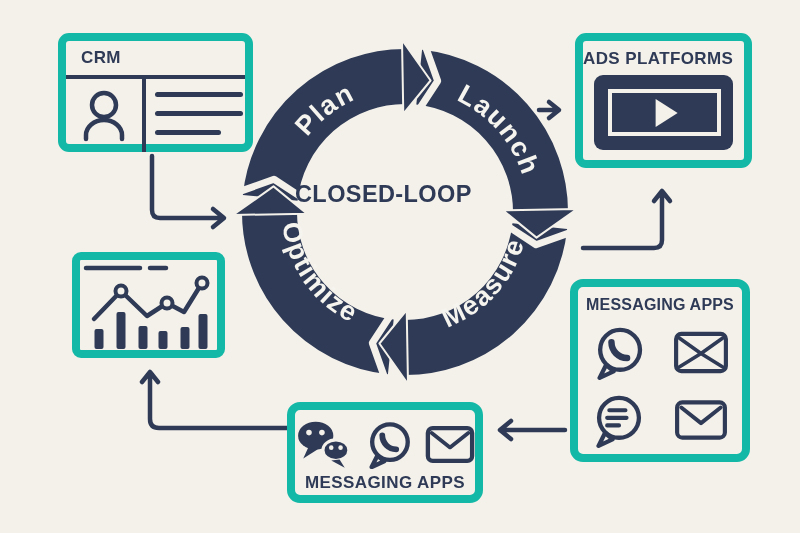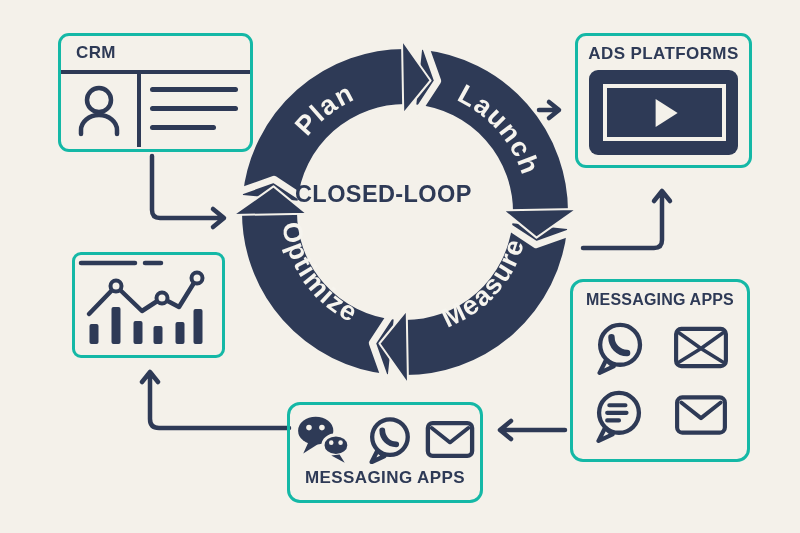--- a/index.html
+++ b/index.html
@@ -6,32 +6,32 @@
   body{font-family:"Liberation Sans",sans-serif;background:#e9e7e2;}
   #stage{position:relative;width:800px;height:533px;background:#f4f1ea;overflow:hidden;}
   #diagram-svg{position:absolute;left:0;top:0;z-index:1;}
   .ring-arc{fill:none;stroke:#2e3a56;stroke-width:55;}
   .ring-gap{fill:none;stroke:#f4f1ea;stroke-width:7;stroke-linejoin:round;stroke-linecap:round;}
   .ring-arrowhead{fill:#2e3a56;stroke:#f4f1ea;stroke-width:2;stroke-linejoin:round;}
   .ring-label{font:700 27px "Liberation Sans",sans-serif;fill:#f6f4ee;letter-spacing:1.5px;}
   .connector{fill:none;stroke:#2e3a56;stroke-width:4.5;stroke-linecap:round;stroke-linejoin:round;}
   .center-title{position:absolute;left:295px;top:180px;width:220px;z-index:2;
     color:#2e3a56;font-size:23.5px;font-weight:700;line-height:29px;letter-spacing:0.4px;}
-  .box{position:absolute;border:3px solid #14b8a6;border-radius:11px;z-index:2;box-sizing:border-box;background:transparent;}
+  .box{position:absolute;border:8px solid #14b8a6;border-radius:11px;z-index:2;box-sizing:border-box;background:transparent;}
   .box-title{color:#2e3a56;font-weight:700;letter-spacing:0.4px;}
   
   #crm-box{left:58px;top:33px;width:195px;height:119px;}
   #crm-box .hdr{height:34px;border-bottom:4px solid #2e3a56;display:flex;align-items:center;padding-left:15px;font-size:17px;}
   #crm-box .body{display:flex;height:73px;}
   #crm-box .avatar-col{width:76px;border-right:4px solid #2e3a56;display:flex;align-items:center;justify-content:center;}
   #crm-box .lines-col{flex:1;padding:13px 0 0 9px;}
   .h-line{background:#2e3a56;height:5px;border-radius:2.5px;margin-bottom:14px;}
   
   #ads-box{left:575px;top:33px;width:177px;height:135px;}
-  #ads-box .box-title{text-align:center;font-size:17px;margin-top:8px;}
+  #ads-box .box-title{font-size:17px;margin-top:8px;}
   .player{position:absolute;left:11px;right:11px;top:34px;bottom:10px;background:#2e3a56;border-radius:9px;}
   .player .screen{position:absolute;left:14px;right:12px;top:14px;bottom:14px;border:4px solid #f4f1ea;}
   .player .play{position:absolute;left:50%;top:50%;transform:translate(-38%,-50%);width:0;height:0;
     border-top:14px solid transparent;border-bottom:14px solid transparent;border-left:22px solid #f4f1ea;}
   
   #analytics-box{left:72px;top:252px;width:153px;height:106px;border-radius:9px;}
   
   #msg-right-box{left:570px;top:279px;width:180px;height:183px;border-radius:13px;}
   #msg-right-box .box-title{text-align:center;font-size:16px;margin-top:9px;letter-spacing:0.2px;}
   .icon-grid{display:grid;grid-template-columns:56px 56px;grid-auto-rows:60px;column-gap:26px;row-gap:8px;

